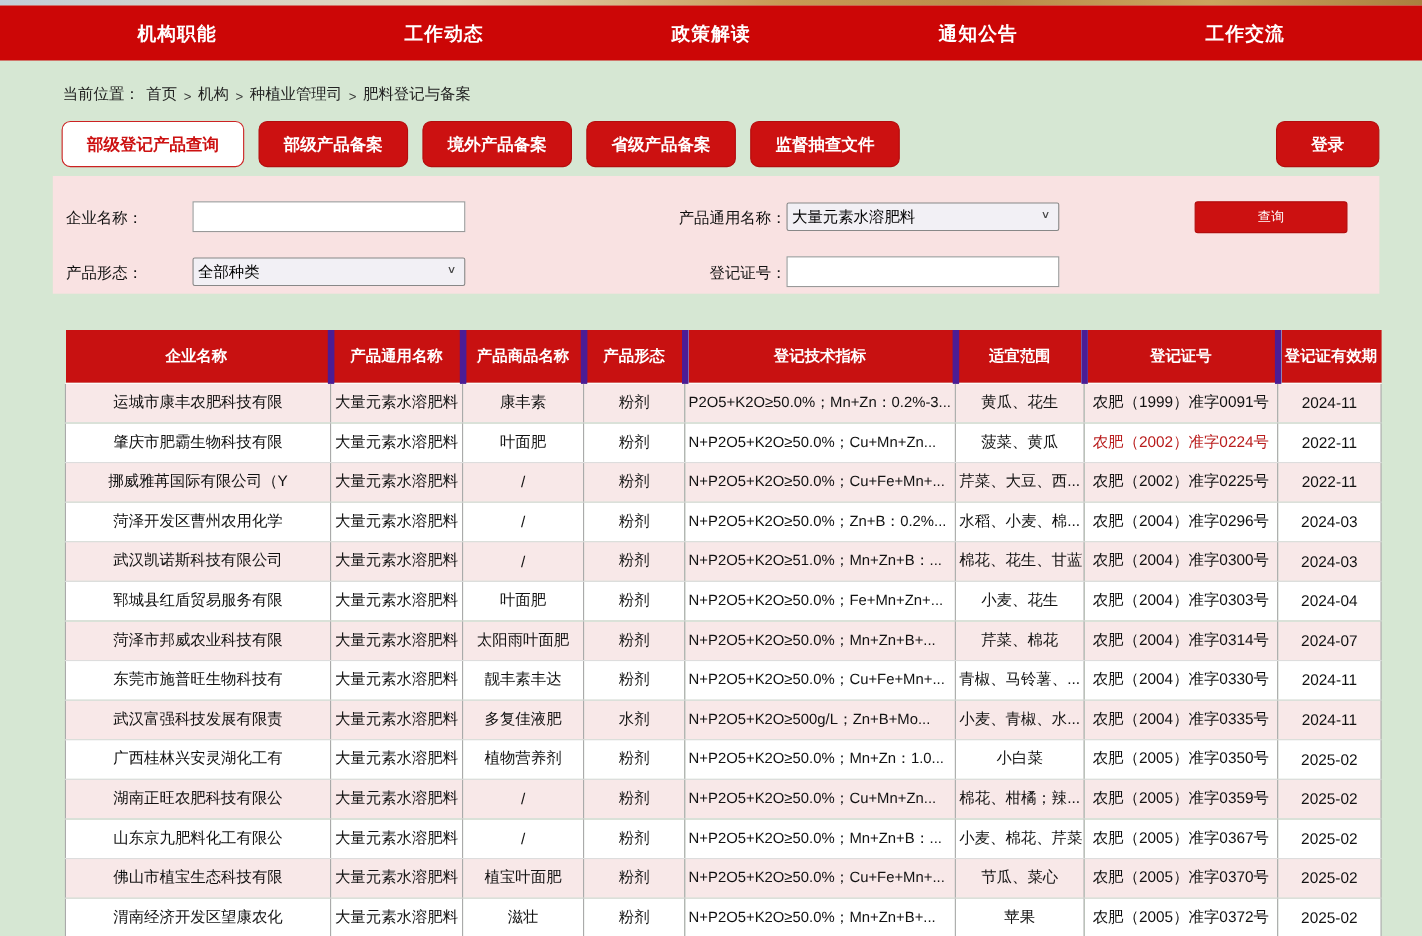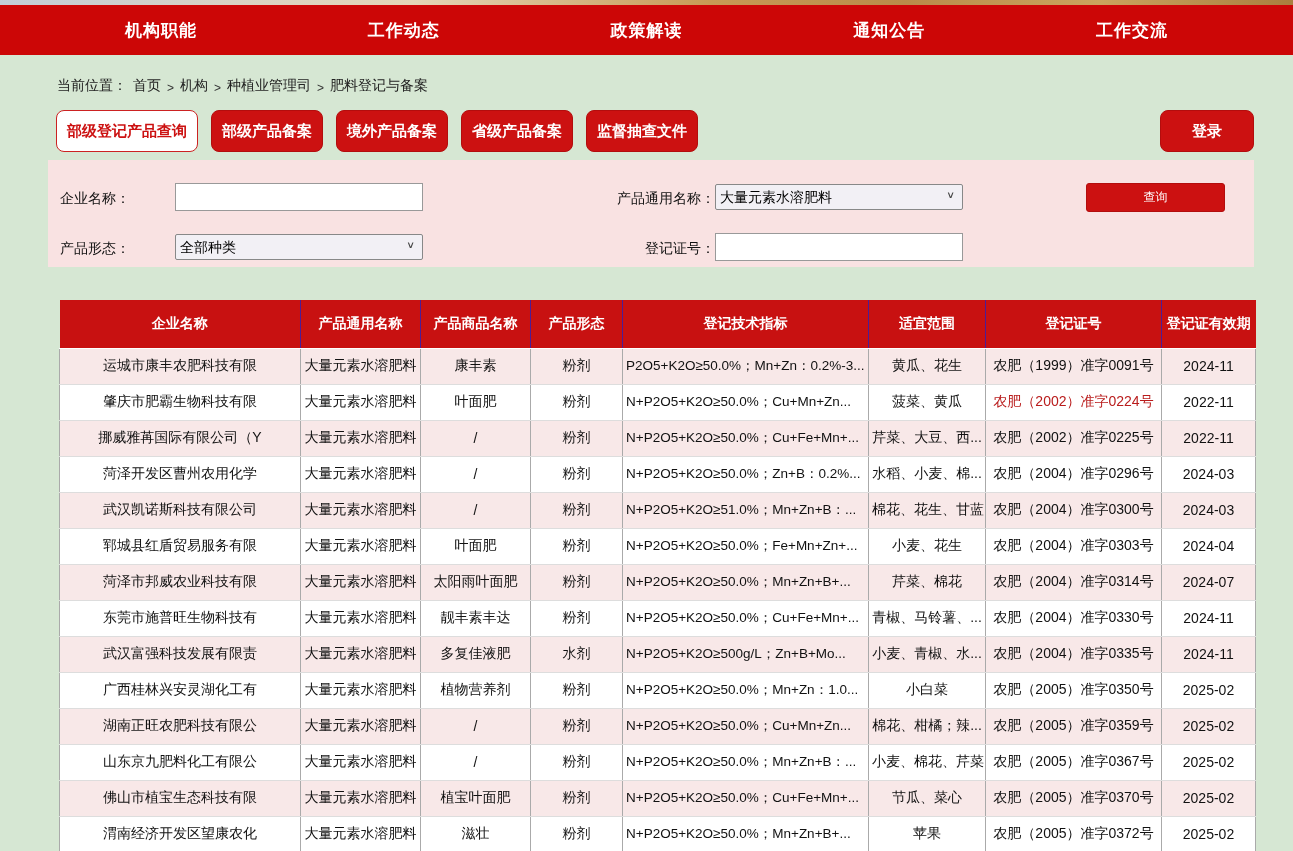--- a/index.html
+++ b/index.html
@@ -33,21 +33,21 @@
   .breadcrumb .crumb { cursor:pointer; }
   .breadcrumb .sep { color:#333; font-size:12px; }
   
   .tabs-row {
     position:absolute; left:48px; top:110px; width:1206px; height:42px;
     display:flex; align-items:stretch; gap:13px; padding-left:8px;
   }
   .tab {
     background:#cc1111; color:#fff; border:1px solid #b30d0d;
     border-radius:8px; font-size:15px; font-weight:bold;
-    padding:0 10px; display:flex; align-items:center; cursor:pointer;
+    padding:0 22px; display:flex; align-items:center; cursor:pointer;
     white-space:nowrap;
   }
   .tab.active { background:#ffffff; color:#cc1111; border:1px solid #cc2222; }
   .tab.login { margin-left:auto; margin-right:0; padding:0 31px; }
   
   .form-panel {
     position:absolute; left:48px; top:160px; width:1206px; height:107px;
     background:#f9e2e2; position:absolute;
   }
   .form-label { position:absolute; font-size:14px; color:#111; }
@@ -78,21 +78,21 @@
     position:absolute; left:59px; top:300px; width:1196px;
     border-collapse:collapse; table-layout:fixed;
     font-size:14px; color:#111;
   }
   .results col.c0{width:241px}.results col.c1{width:120px}
   .results col.c2{width:110px}.results col.c3{width:92px}
   .results col.c4{width:246px}.results col.c5{width:117px}
   .results col.c6{width:176px}.results col.c7{width:94px}
   .results th {
     background:#c81111; color:#fff; height:48px; font-weight:bold;
-    border-right:1px solid #4c1d95; border-bottom:1px solid #fff;
+    border-right:6px solid #4c1d95; border-bottom:1px solid #fff;
     white-space:nowrap; overflow:hidden; font-size:14px;
   }
   .results th:last-child { border-right:none; }
   .results td {
     height:36px; text-align:center; white-space:nowrap; overflow:hidden;
     border:1px solid #aaa; border-top:1px solid #ddd; border-bottom:1px solid #ddd;
     padding:0 3px;
   }
   .results tr.odd  td { background:#f8e8e8; }
   .results tr.even td { background:#ffffff; }

